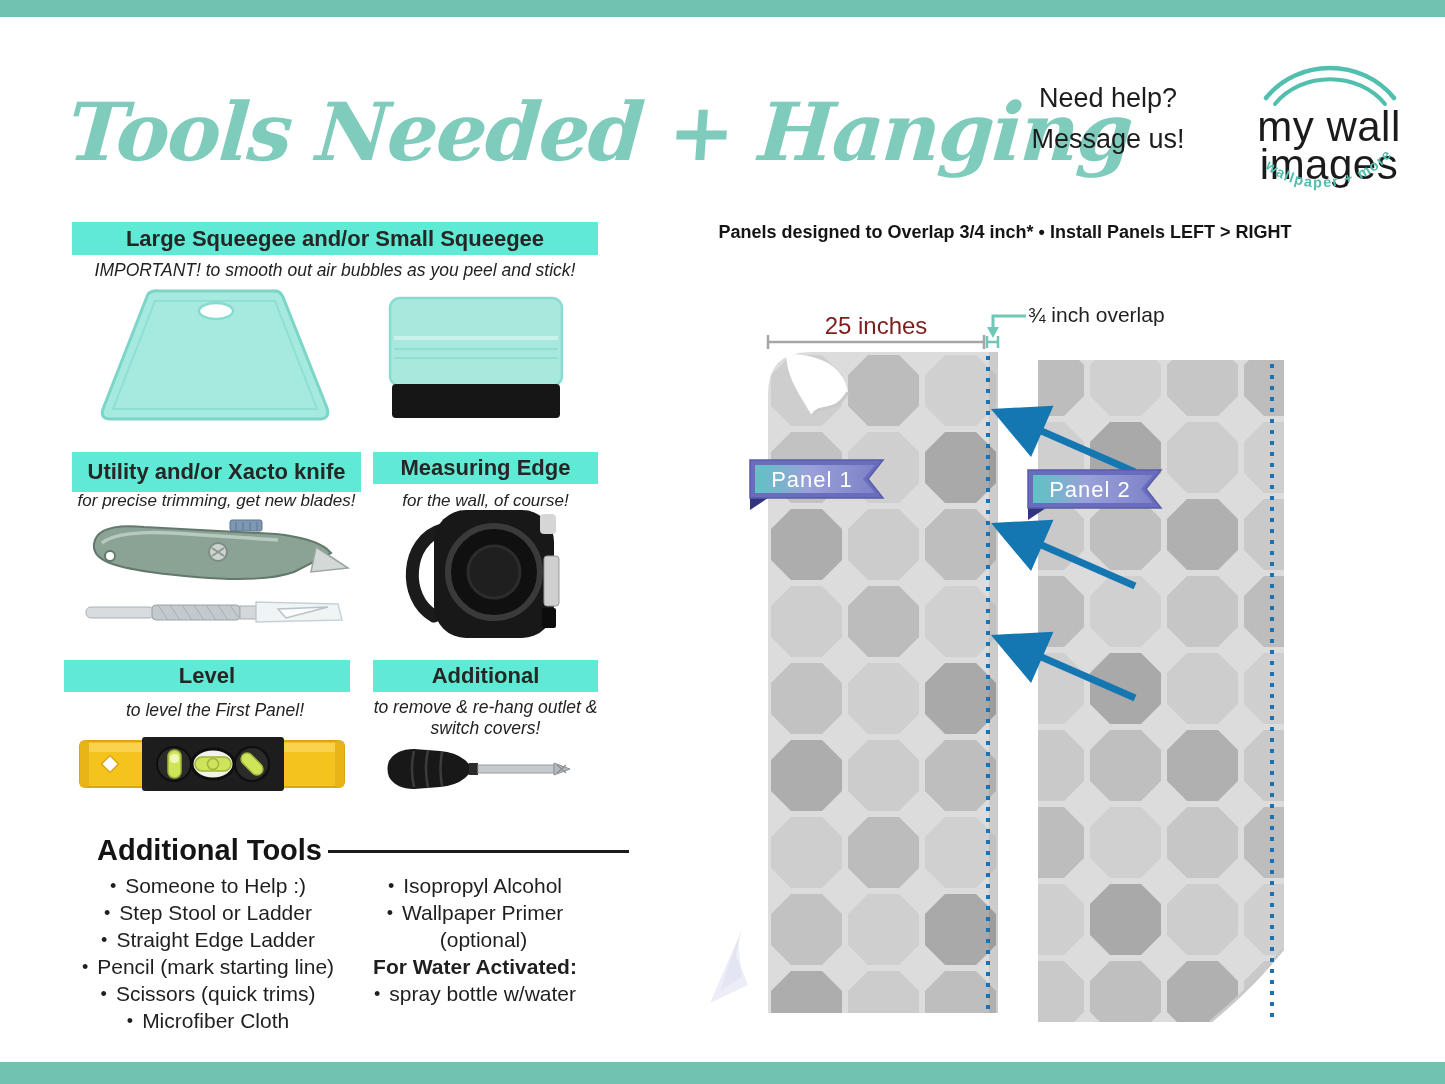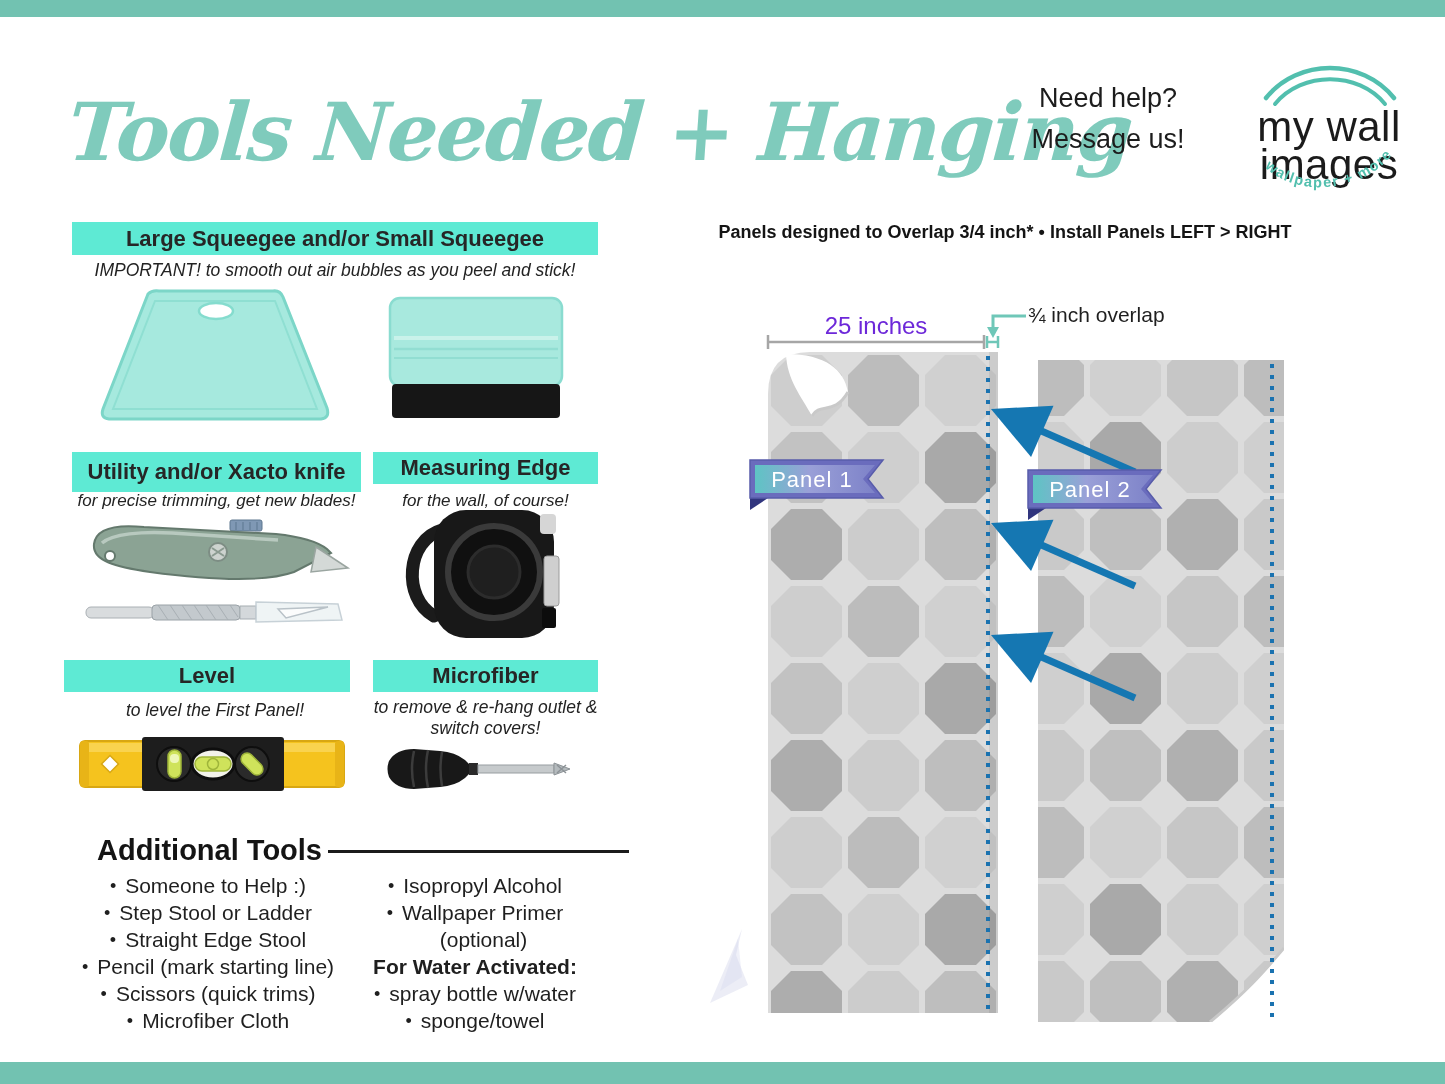--- a/index.html
+++ b/index.html
@@ -22,21 +22,21 @@
   .list{font-size:21px;color:#1f1f1f;text-align:center;}
   .list .li{height:27px;line-height:27px;white-space:nowrap;}
   .list .li.b::before{content:"•";margin-right:9px;font-size:18px;position:relative;top:-1px;}
   .list .li.indent{padding-left:17px;}
   .list .li.bold{font-weight:bold;}
   #r-header{left:640px;top:222px;width:730px;text-align:center;font-weight:bold;
     font-size:18px;color:#141414;white-space:nowrap;}
   #r-sub{left:640px;top:253px;width:730px;text-align:center;font-style:italic;
     font-size:19.5px;color:#1f1f1f;white-space:nowrap;}
   #r-sub .ul{text-decoration:underline;}
-  #dim-label{left:768px;top:312px;width:216px;text-align:center;font-size:24px;color:#6d28d9;}
+  #dim-label{left:768px;top:312px;width:216px;text-align:center;font-size:24px;color:#7f1d1d;}
   #overlap-label{left:1028px;top:303px;font-size:21px;color:#1f1f1f;white-space:nowrap;}
 </style>
 </head>
 <body>
 
 <div id="page">
 
   <div class="abs accent-bar" style="top:0;height:17px;"></div>
   <div class="abs accent-bar" style="top:1062px;height:22px;"></div>
 
@@ -106,21 +106,21 @@
     <path d="M46 28 C10 38 6 96 38 114" fill="none" stroke="#1b1b1b" stroke-width="13" stroke-linecap="round"></path>
     <rect x="38" y="8" width="120" height="128" rx="32" fill="#181818"></rect>
     <rect x="144" y="12" width="16" height="20" rx="4" fill="#d6d6d6"></rect>
     <circle cx="98" cy="70" r="46" fill="#101010" stroke="#3a3a3a" stroke-width="6"></circle>
     <circle cx="98" cy="70" r="26" fill="#1f1f1f" stroke="#2c2c2c" stroke-width="3"></circle>
     <rect x="148" y="54" width="15" height="50" rx="3" fill="#cfcfcf" stroke="#9b9b9b"></rect>
     <rect x="146" y="106" width="14" height="20" rx="2" fill="#0c0c0c"></rect>
   </svg>
 
   <div class="abs bar" style="left:64px;top:660px;width:286px;height:32px;">Level</div>
-  <div class="abs bar" style="left:373px;top:660px;width:225px;height:32px;">Microfiber</div>
+  <div class="abs bar" style="left:373px;top:660px;width:225px;height:32px;">Additional</div>
   <div class="abs cap" style="left:72px;top:700px;width:286px;font-size:17.5px;">to level the First Panel!</div>
   <div class="abs cap" style="left:373px;top:697px;width:225px;font-size:17.5px;">to remove &amp; re-hang outlet &amp; switch covers!</div>
 
   <svg class="abs" style="left:78px;top:735px;" width="268" height="58" viewBox="0 0 268 58">
     <rect x="2" y="6" width="264" height="46" rx="5" fill="#f5c31e" stroke="#d8a713" stroke-width="2"></rect>
     <rect x="4" y="8" width="260" height="9" rx="4" fill="#f9d34f"></rect>
     <rect x="2" y="6" width="9" height="46" rx="3" fill="#e8b417"></rect>
     <rect x="257" y="6" width="9" height="46" rx="3" fill="#e8b417"></rect>
     <rect x="64" y="2" width="142" height="54" rx="3" fill="#1d1d1d"></rect>
     <circle cx="96" cy="29" r="17" fill="#2a2a2a" stroke="#0e0e0e" stroke-width="2"></circle>
@@ -143,32 +143,31 @@
     <path d="M173 21 l9 8 M182 21 l-9 8" stroke="#8c9296" stroke-width="1.5"></path>
   </svg>
 
   <div class="abs" id="add-head">
     <span class="t">Additional Tools</span>
     <span class="rule"></span>
   </div>
   <div class="abs list" style="left:72px;top:872px;width:272px;">
     <div class="li b">Someone to Help :)</div>
     <div class="li b">Step Stool or Ladder</div>
-    <div class="li b">Straight Edge Stool</div>
+    <div class="li b">Straight Edge Ladder</div>
     <div class="li b">Pencil (mark starting line)</div>
     <div class="li b">Scissors (quick trims)</div>
     <div class="li b">Microfiber Cloth</div>
   </div>
   <div class="abs list" style="left:345px;top:872px;width:260px;">
     <div class="li b">Isopropyl Alcohol</div>
     <div class="li b">Wallpaper Primer</div>
     <div class="li indent">(optional)</div>
     <div class="li bold">For Water Activated:</div>
     <div class="li b">spray bottle w/water</div>
-    <div class="li b">sponge/towel</div>
   </div>
 
   <div class="abs" id="r-header">Panels designed to Overlap 3/4 inch* • Install Panels LEFT &gt; RIGHT</div>
 
   <div class="abs" id="dim-label">25 inches</div>
   <div class="abs" id="overlap-label">¾ inch overlap</div>
 
   <svg class="abs" style="left:760px;top:300px;" width="290" height="55" viewBox="0 0 290 55">
     <line x1="8" y1="42" x2="224" y2="42" stroke="#a6a6a6" stroke-width="2.5"></line>
     <line x1="8" y1="35" x2="8" y2="49" stroke="#a6a6a6" stroke-width="2.5"></line>

